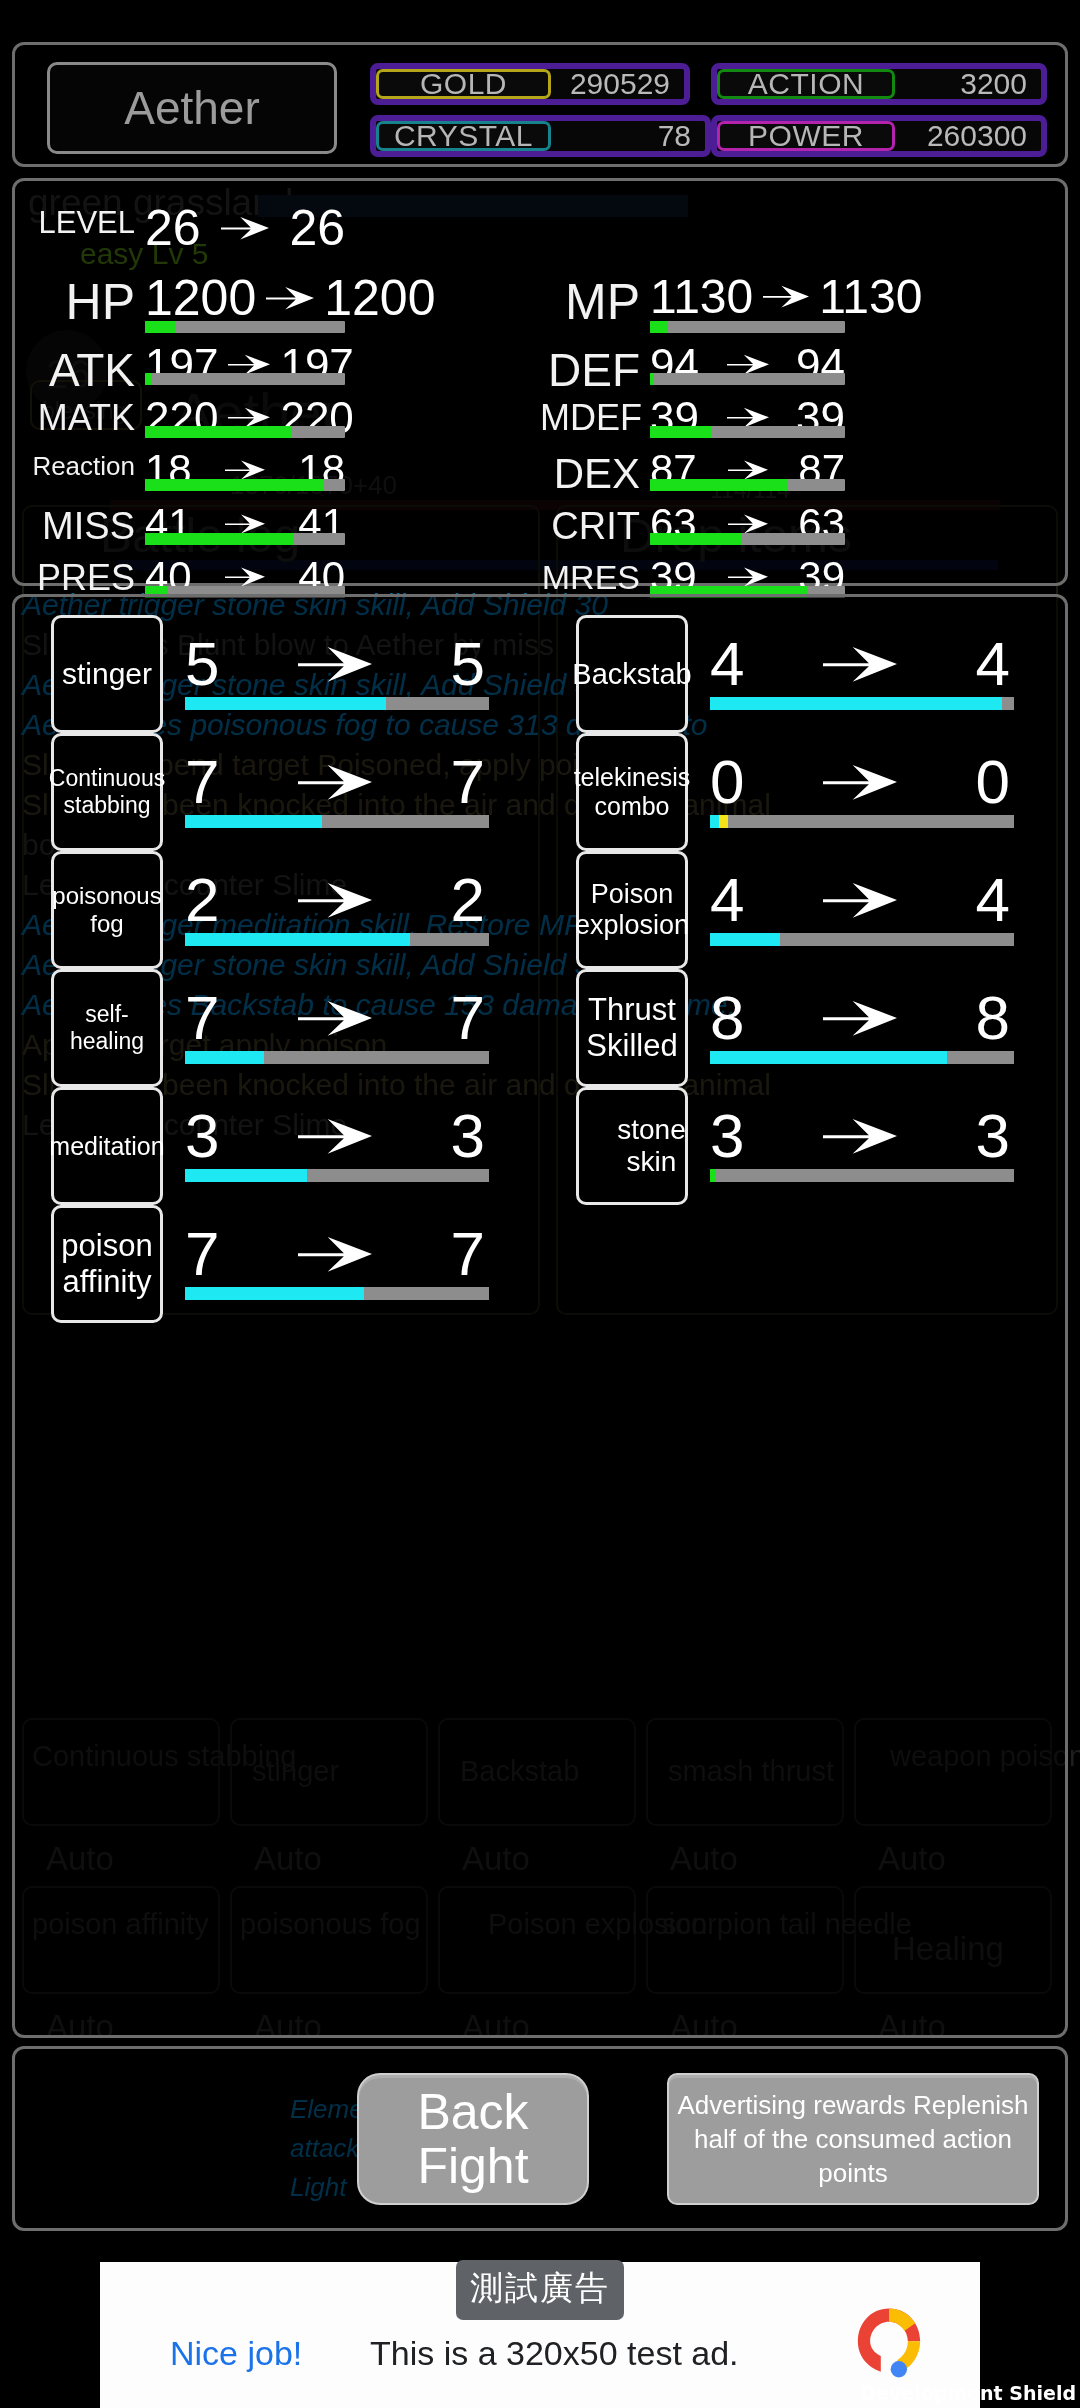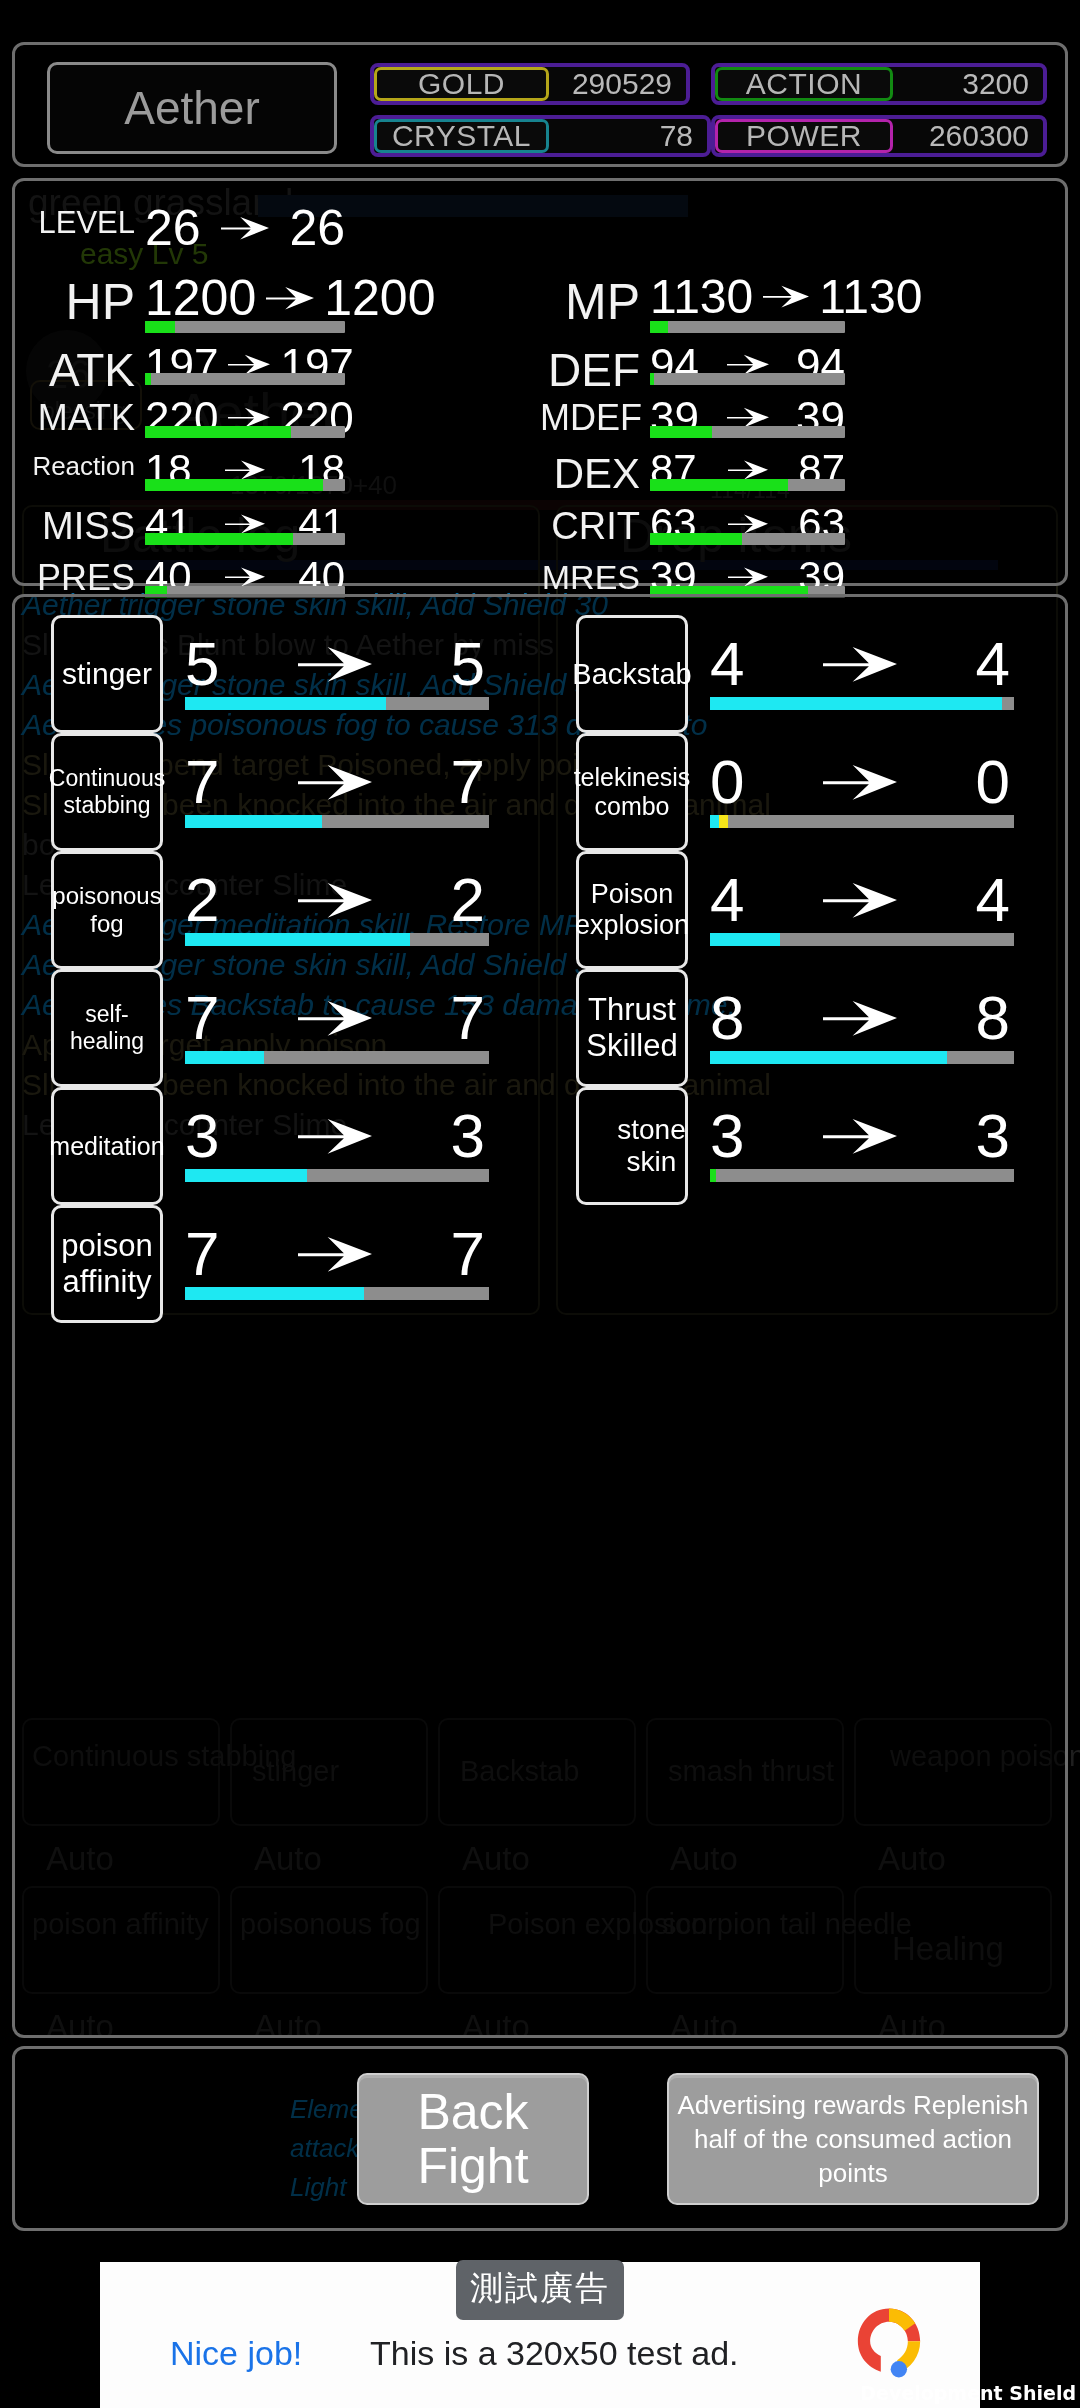--- a/index.html
+++ b/index.html
@@ -33,21 +33,21 @@
   .name-box {
     position:absolute; left:32px; top:17px; width:290px; height:92px;
     border:3px solid #8a8a8a; border-radius:10px; background:#050505;
     display:flex; align-items:center; justify-content:center;
   }
   .name-box span { font-size:46px; color:#9b9b9b; }
 
   .res-cell { position:absolute; height:42px; display:flex; align-items:stretch; }
   .res-outer {
     width:100%; height:100%;
-    border:4px solid #4c1d95; border-radius:8px;
+    border:6px solid #4c1d95; border-radius:8px;
     background:#070707; display:flex; align-items:center;
     overflow:hidden;
   }
   .res-tag {
     height:100%; display:flex; align-items:center; justify-content:center;
     border-radius:7px; border:3px solid #888; background:#0a0a0a;
     font-size:30px; color:#b6b6b6; letter-spacing:.5px;
     padding:0 6px; flex:0 0 auto;
   }
   .res-val {
@@ -617,21 +617,21 @@
             <span>3</span>
           </div>
           <div class="sk-bar" style="left: 170px; top: 572px; width: 304px;">
             <i class="gr" style="width:2%"></i>
           </div>
         </div>
       </div>
   </div>
 
   <div class="panel" id="bottom">
-    <div class="btn big" style="left:342px;top:24px;width:232px;height:132px;">Back Fight</div>
+    <div class="btn big" style="left:342px;top:24px;width:232px;height:132px;border-radius:23px;">Back Fight</div>
     <div class="btn small" style="left:652px;top:24px;width:372px;height:132px;">Advertising rewards Replenish half of the consumed action points</div>
   </div>
 
   <div id="ad">
     <div class="ad-badge">測試廣告</div>
     <div class="ad-nice">Nice job!</div>
     <div class="ad-text">This is a 320x50 test ad.</div>
     <svg class="ad-logo" viewBox="0 0 100 100">
       <path d="M50 8 C28 8 12 26 12 48 C12 66 24 80 40 85 L40 66 C32 62 27 56 27 48 C27 35 37 24 50 24 C63 24 73 35 73 48 L88 48 C88 26 72 8 50 8 Z" fill="#ea4335"></path>
       <path d="M50 8 C63 8 75 15 82 26 L69 35 C64 28 58 24 50 24 L50 8 Z" fill="#fbbc04"></path>

